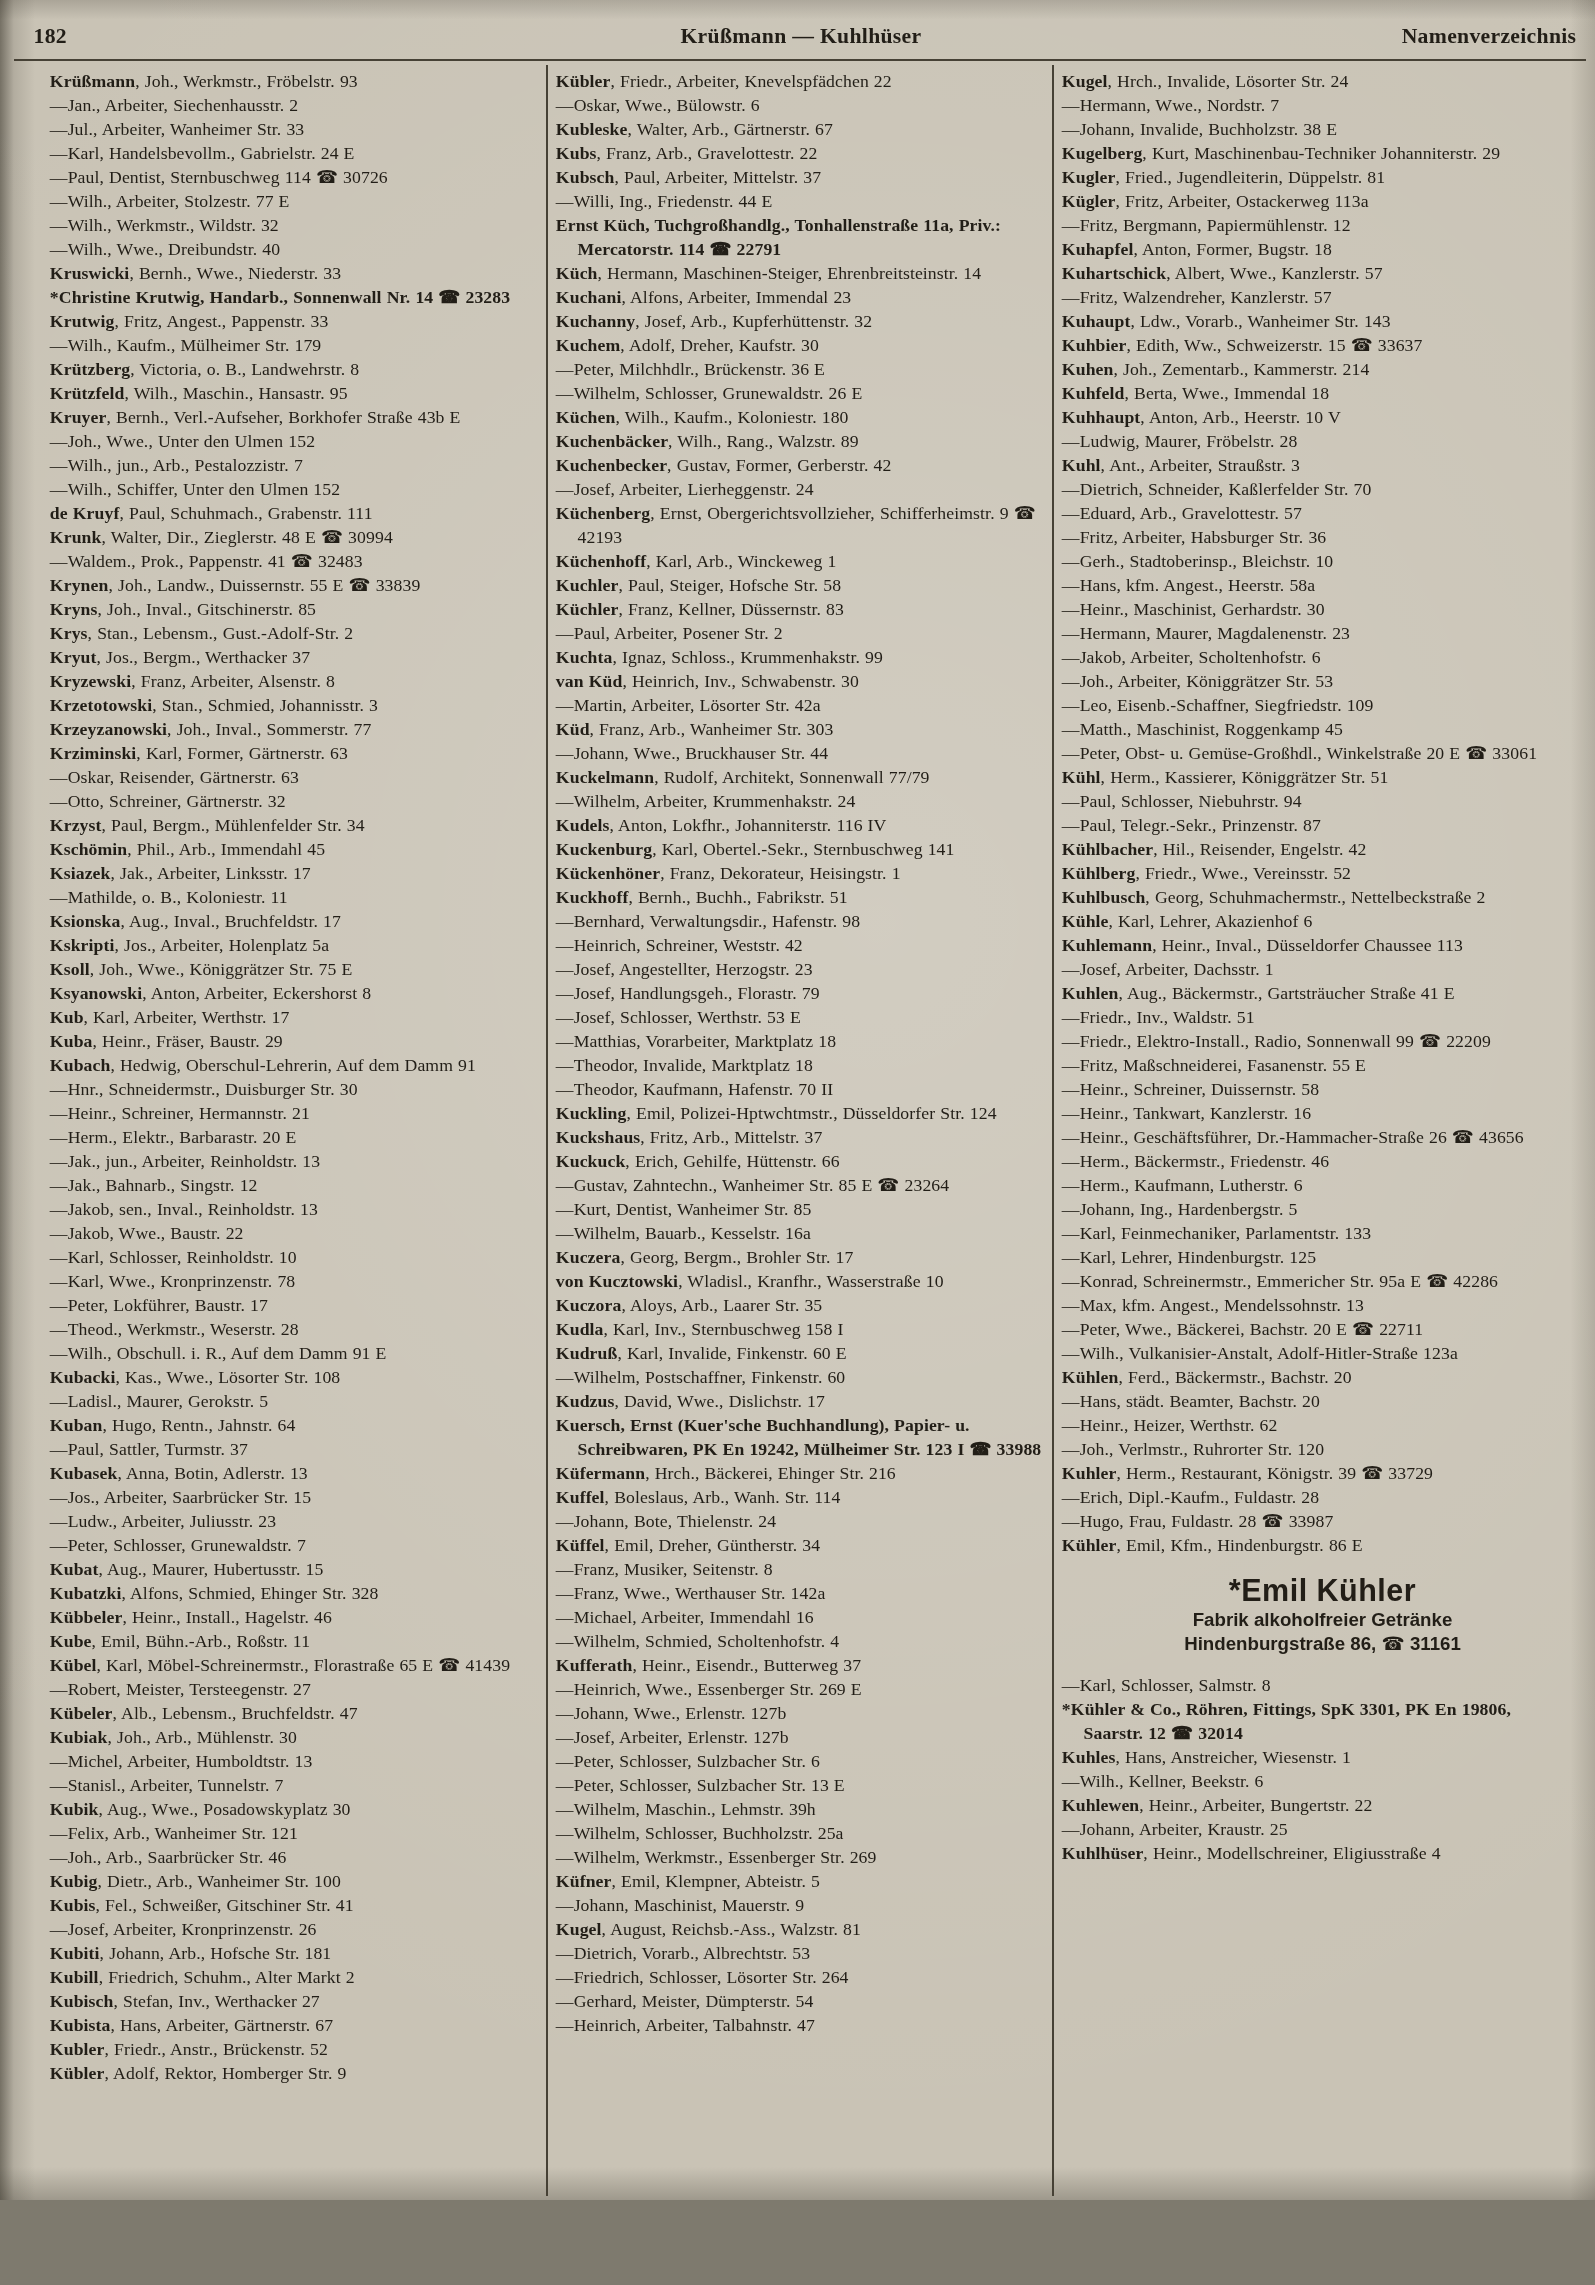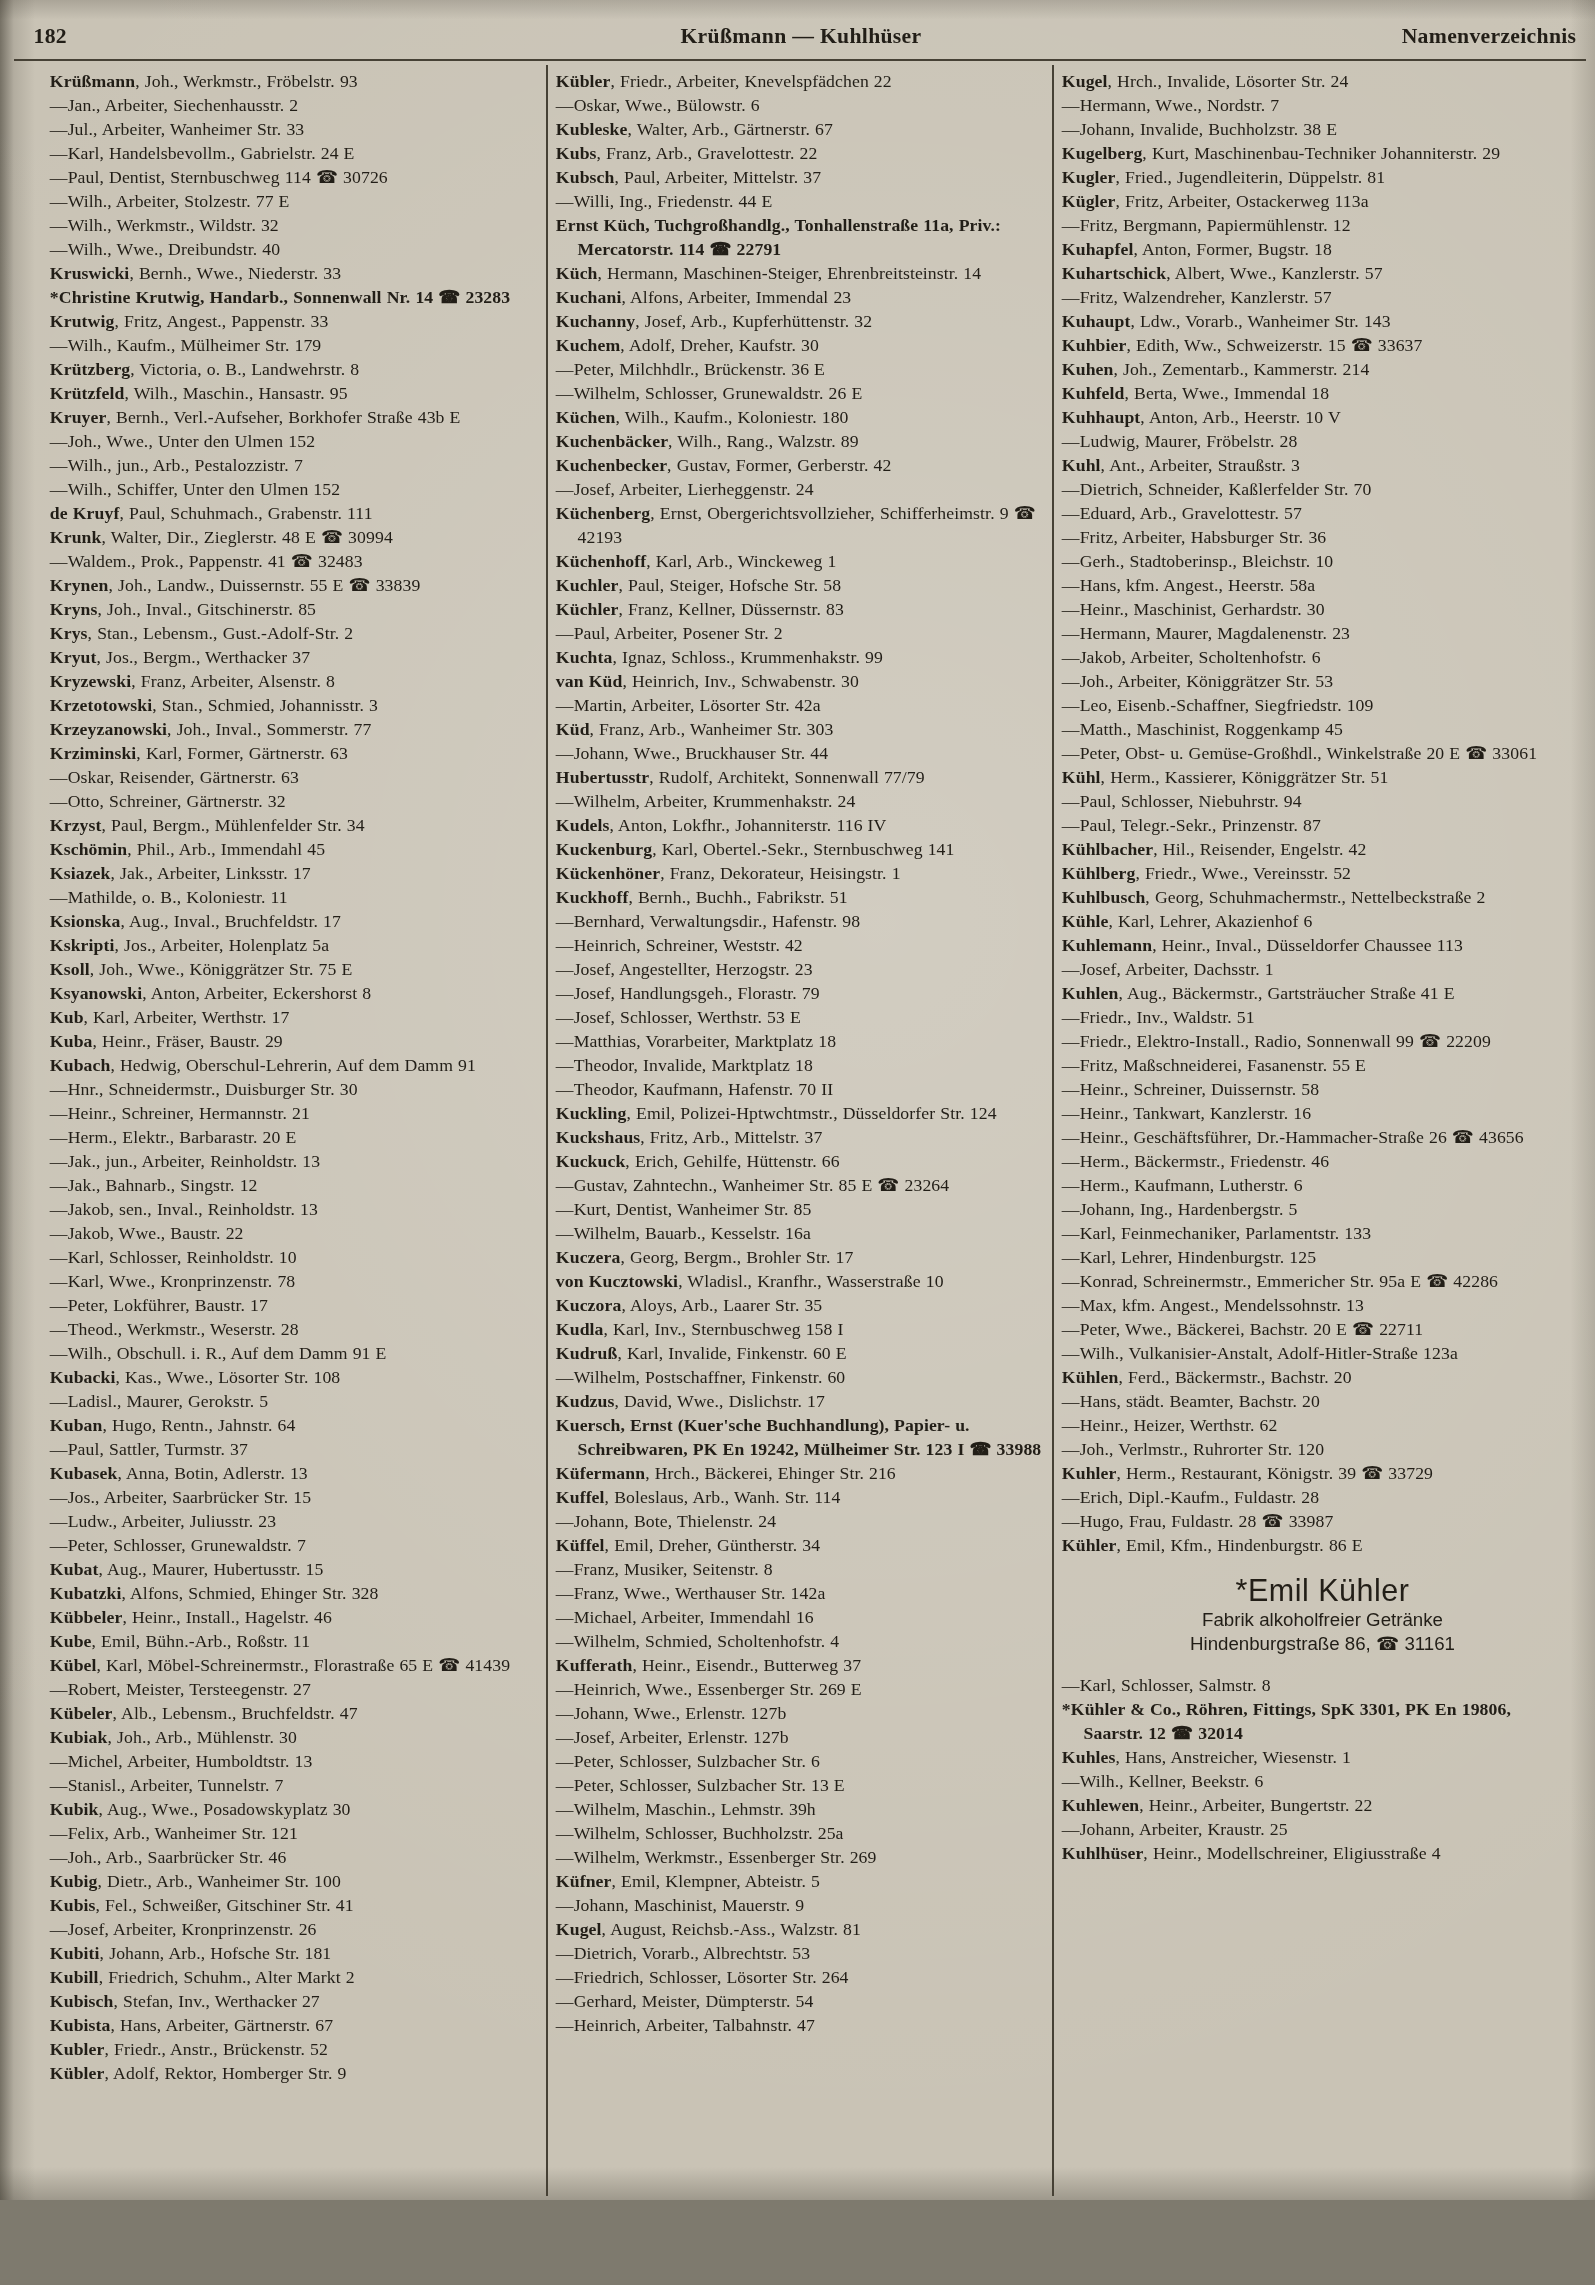--- a/index.html
+++ b/index.html
@@ -37,21 +37,21 @@
   .col { width:504px; box-sizing:border-box; padding:3.9px 7.9px 0 7.9px; flex:0 0 auto; }
   .vrule { flex:0 0 2px; background:var(--rule,#464135); }
   .entry {
     font-size:17.7px; line-height:24px;
     padding-left:21.7px; text-indent:-21.7px;
     letter-spacing:0.1px;
     word-spacing:0.5px;
   }
   .entry .headword { font-weight:bold; }
   .entry.bold { font-weight:bold; }
-  .ad-box { margin:15.8px 9.9px 15.8px 43px; text-align:center; font-weight:normal;
+  .ad-box { margin:15.8px 9.9px 15.8px 43px; text-align:center; font-weight:bold;
             font-family:"Liberation Sans","DejaVu Sans",sans-serif; }
   .ad-title { font-size:30.5px; line-height:35px; letter-spacing:0.5px; }
   .ad-line  { font-size:18.7px; line-height:24.6px; }
 </style>
 </head>
 <body style="--paper: #c9c3b5; --ink: #221e17; --rule: #464135;">
 
 <div class="page">
   <header class="page-header">
     <span class="page-number">182</span>
@@ -168,21 +168,21 @@
         <div class="entry"><span class="headword">Küchenberg</span>, Ernst, Obergerichtsvollzieher, Schifferheimstr. 9 ☎ 42193</div>
         <div class="entry"><span class="headword">Küchenhoff</span>, Karl, Arb., Winckeweg 1</div>
         <div class="entry"><span class="headword">Kuchler</span>, Paul, Steiger, Hofsche Str. 58</div>
         <div class="entry"><span class="headword">Küchler</span>, Franz, Kellner, Düssernstr. 83</div>
         <div class="entry">—Paul, Arbeiter, Posener Str. 2</div>
         <div class="entry"><span class="headword">Kuchta</span>, Ignaz, Schloss., Krummenhakstr. 99</div>
         <div class="entry"><span class="headword">van Küd</span>, Heinrich, Inv., Schwabenstr. 30</div>
         <div class="entry">—Martin, Arbeiter, Lösorter Str. 42a</div>
         <div class="entry"><span class="headword">Küd</span>, Franz, Arb., Wanheimer Str. 303</div>
         <div class="entry">—Johann, Wwe., Bruckhauser Str. 44</div>
-        <div class="entry"><span class="headword">Hubertusstr</span>, Rudolf, Architekt, Sonnenwall 77/79</div>
+        <div class="entry"><span class="headword">Kuckelmann</span>, Rudolf, Architekt, Sonnenwall 77/79</div>
         <div class="entry">—Wilhelm, Arbeiter, Krummenhakstr. 24</div>
         <div class="entry"><span class="headword">Kudels</span>, Anton, Lokfhr., Johanniterstr. 116 IV</div>
         <div class="entry"><span class="headword">Kuckenburg</span>, Karl, Obertel.-Sekr., Sternbuschweg 141</div>
         <div class="entry"><span class="headword">Kückenhöner</span>, Franz, Dekorateur, Heisingstr. 1</div>
         <div class="entry"><span class="headword">Kuckhoff</span>, Bernh., Buchh., Fabrikstr. 51</div>
         <div class="entry">—Bernhard, Verwaltungsdir., Hafenstr. 98</div>
         <div class="entry">—Heinrich, Schreiner, Weststr. 42</div>
         <div class="entry">—Josef, Angestellter, Herzogstr. 23</div>
         <div class="entry">—Josef, Handlungsgeh., Florastr. 79</div>
         <div class="entry">—Josef, Schlosser, Werthstr. 53 E</div>

